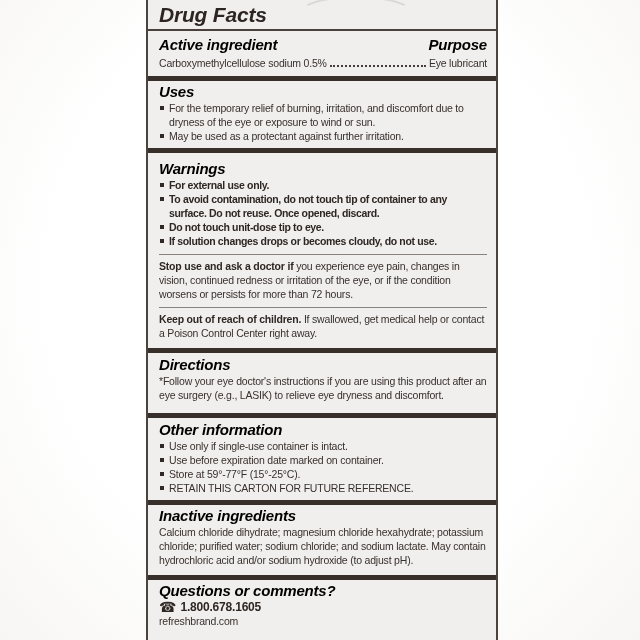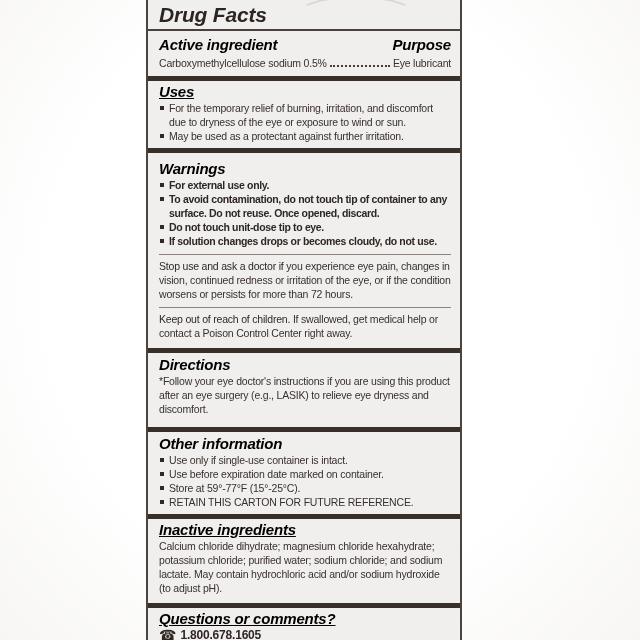--- a/index.html
+++ b/index.html
@@ -4,21 +4,21 @@
 <style>
   * { margin:0; padding:0; box-sizing:border-box; }
   html,body { width:640px; height:640px; overflow:hidden; }
   body {
     font-family:"Liberation Sans", sans-serif;
     background:#fdfdfc;
     background:radial-gradient(ellipse at 50% 45%, #ffffff 60%, #f7f6f4 100%);
     position:relative;
   }
   .panel {
-    position:absolute; left:146px; top:0; width:316px; height:640px;
+    position:absolute; left:146px; top:0; width:352px; height:640px;
     background:#f1efed;
     border-left:2px solid #4a433e;
     border-right:2px solid #4a433e;
     color:#38302d;
     overflow:hidden;
   }
   .emboss {
     position:absolute; left:150px; top:-4px; width:116px; height:18px;
     border-radius:50% 50% 0 0 / 100% 100% 0 0;
     border-top:2px solid rgba(115,105,98,0.18);
@@ -37,26 +37,26 @@
     color:#000000; letter-spacing:-0.2px;
   }
   .body-txt { font-size:10.5px; line-height:14px; letter-spacing:-0.2px; }
   .ai-head { display:flex; justify-content:space-between; margin-top:5px; }
   .ai-line { display:flex; align-items:flex-end; margin-top:2px; margin-bottom:6px; }
   .leader { flex:1; border-bottom:2px dotted #453d39; margin:0 3px 3px 3px; }
   ul { list-style:none; }
   li { display:flex; }
   .sq { flex:0 0 4px; width:4px; height:4px; background:#312926; margin:5px 5px 0 1px; }
   .bold-li { font-weight:bold; color:#2e2724; letter-spacing:-0.35px; }
-  b, .b { font-weight:normal; color:#2e2724; }
+  b, .b { font-weight:bold; color:#2e2724; }
   .caps-b { font-weight:bold; color:#2e2724; letter-spacing:-0.4px; }
   .phone-row { display:flex; align-items:center; margin-top:0px; }
   .phone-icon { font-size:14px; line-height:14px; margin-right:4px; color:#2e2724; }
   .phone-num { font-weight:bold; font-size:12px; letter-spacing:-0.2px; color:#2e2724; }
-  .mt2{margin-top:2px;text-decoration:underline;} .mt3{margin-top:3px;} .mt4{margin-top:4px;}
+  .mt2{margin-top:2px;} .mt3{margin-top:3px;} .mt4{margin-top:4px;}
   .mt5{margin-top:5px;} .mt6{margin-top:6px;} .mt8{margin-top:8px;} .mt11{margin-top:11px;}
 </style>
 </head>
 <body>
 
 <div class="panel">
   <div class="emboss"></div>
 
   <div class="title pad">Drug Facts</div>
   <div class="title-rule"></div>

